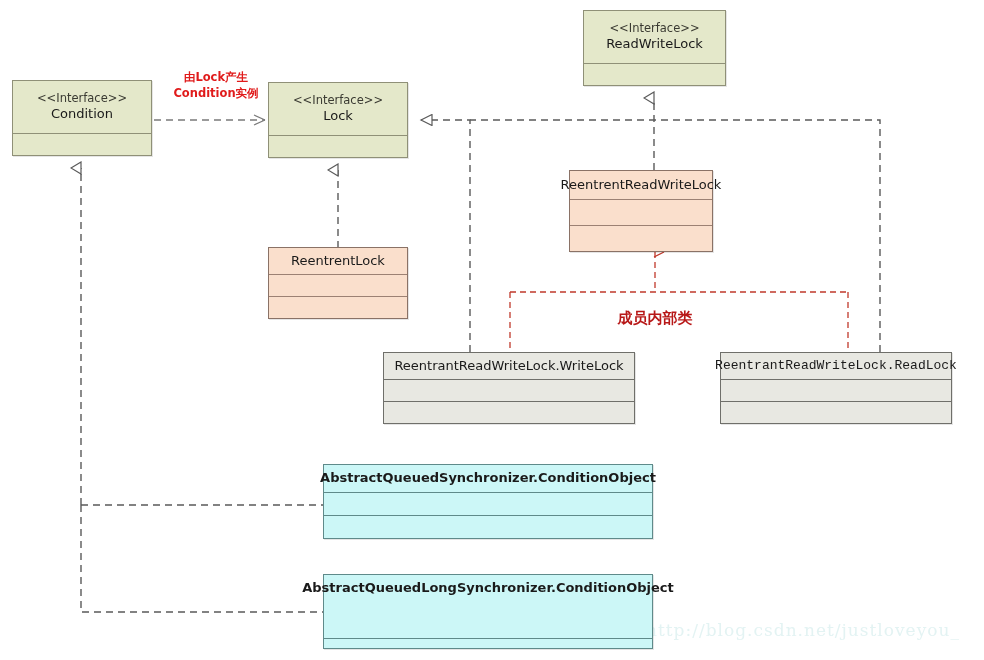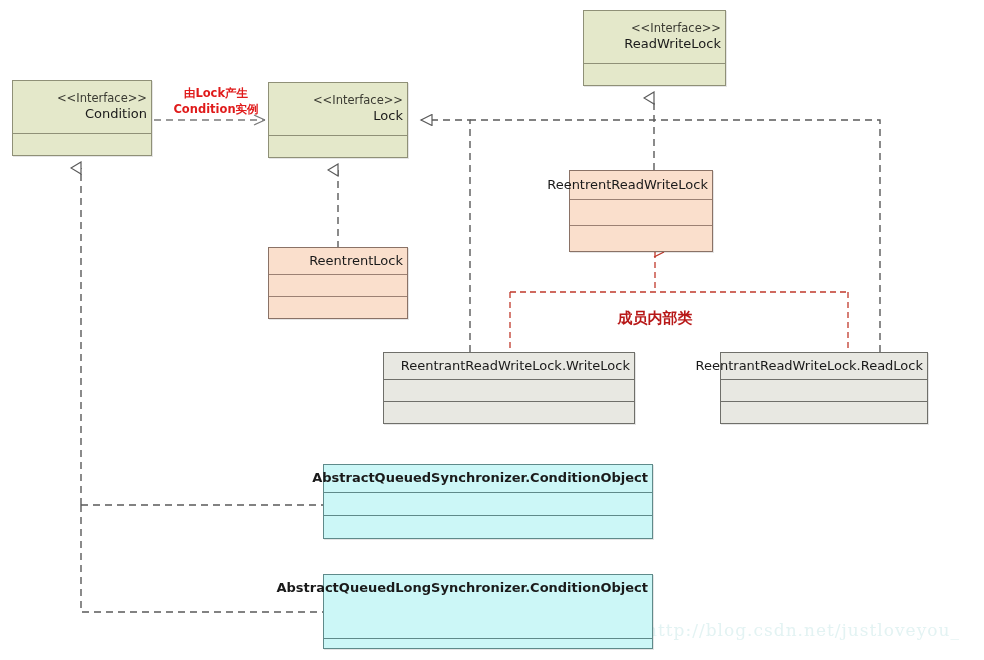--- a/index.html
+++ b/index.html
@@ -20,21 +20,21 @@
     display:flex;
     flex-direction:column;
     box-shadow:1px 1px 0 rgba(0,0,0,0.10);
   }
   .uml-title {
     text-align:center;
     color:#1c1c1c;
     white-space:pre-line;
     display:flex;
     flex-direction:column;
-    align-items:flex-end;
+    align-items:center;
     justify-content:center;
     line-height:1.28;
     padding:8px 4px;
     box-sizing:border-box;
   }
   .uml-sep { border-top:1px solid #7a7a6e; }
   .uml-row { flex:1 1 auto; }
 
   
   .theme-green        { background:#e4e8ca; border-color:#8f9077; }
@@ -175,21 +175,21 @@
   </div>
 
   <div class="uml-box theme-gray" style="left:383px; top:352px; width:252px; height:72px;">
     <div class="uml-title" style="height:26px;">
       <span class="cname">ReentrantReadWriteLock.WriteLock</span>
     </div>
     <div class="uml-sep uml-row"></div>
     <div class="uml-sep uml-row"></div>
   </div>
 
-  <div class="uml-box theme-gray" style="left:720px; top:352px; width:208px; height:72px;">
+  <div class="uml-box theme-gray" style="left:720px; top:352px; width:232px; height:72px;font-family:Liberation Mono, monospace;">
     <div class="uml-title" style="height:26px;">
       <span class="cname">ReentrantReadWriteLock.ReadLock</span>
     </div>
     <div class="uml-sep uml-row"></div>
     <div class="uml-sep uml-row"></div>
   </div>
 
   <div class="uml-box theme-cyan" style="left:323px; top:464px; width:330px; height:75px;">
     <div class="uml-title" style="height:27px;">
       <span class="cname">AbstractQueuedSynchronizer.ConditionObject</span>
@@ -199,18 +199,18 @@
   </div>
 
   <div class="uml-box theme-cyan" style="left:323px; top:574px; width:330px; height:75px;gap:36px;">
     <div class="uml-title" style="height:27px;">
       <span class="cname">AbstractQueuedLongSynchronizer.ConditionObject</span>
     </div>
     <div class="uml-sep uml-row"></div>
     <div class="uml-sep uml-row"></div>
   </div>
 
-  <div class="annot" style="left:160px; top:70px; width:112px;margin-top:16px;">由Lock产生
+  <div class="annot" style="left:160px; top:70px; width:112px;">由Lock产生
 Condition实例</div>
 
   <div class="annot annot-dark" style="left:595px; top:308px; width:120px;">成员内部类</div>
 
 </div>
 
 </body></html>

